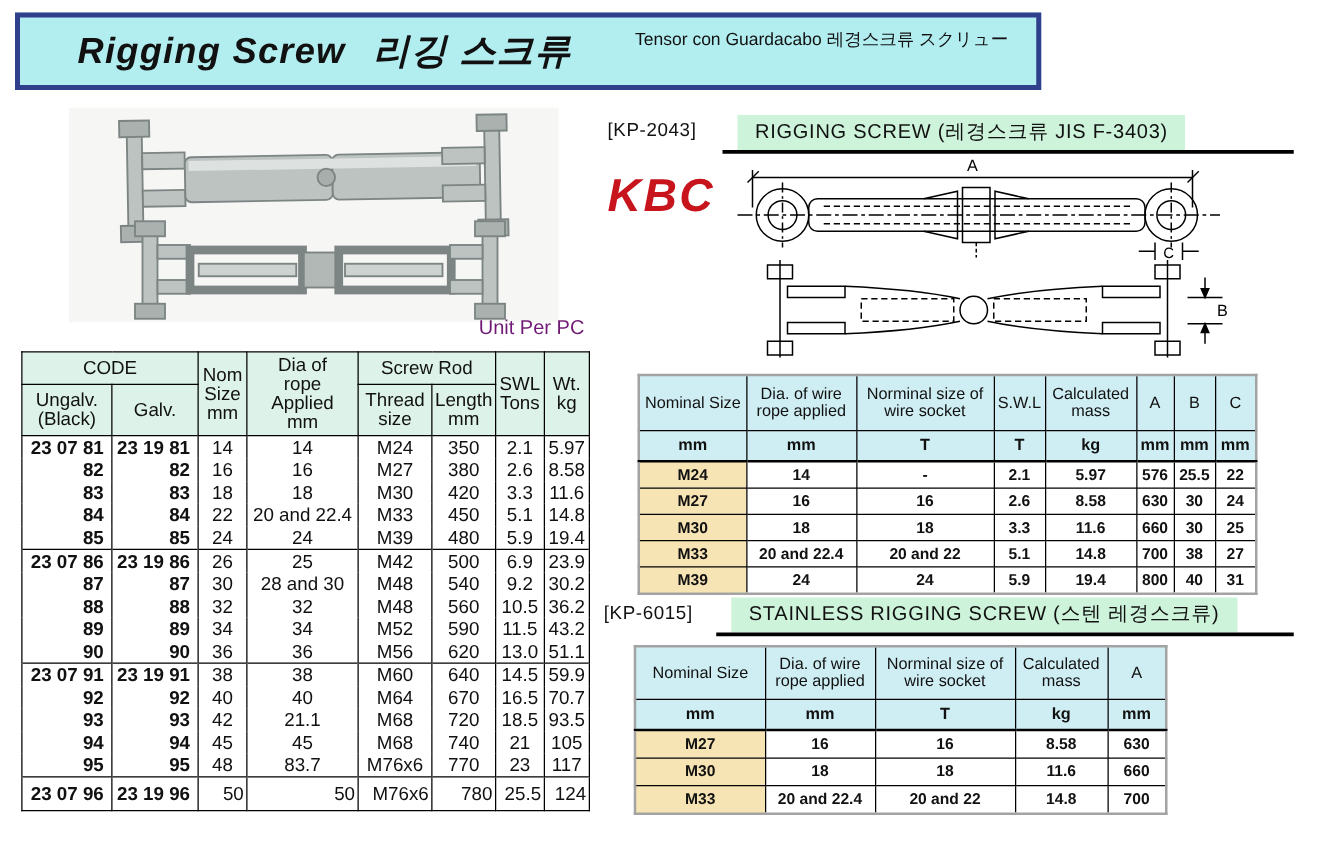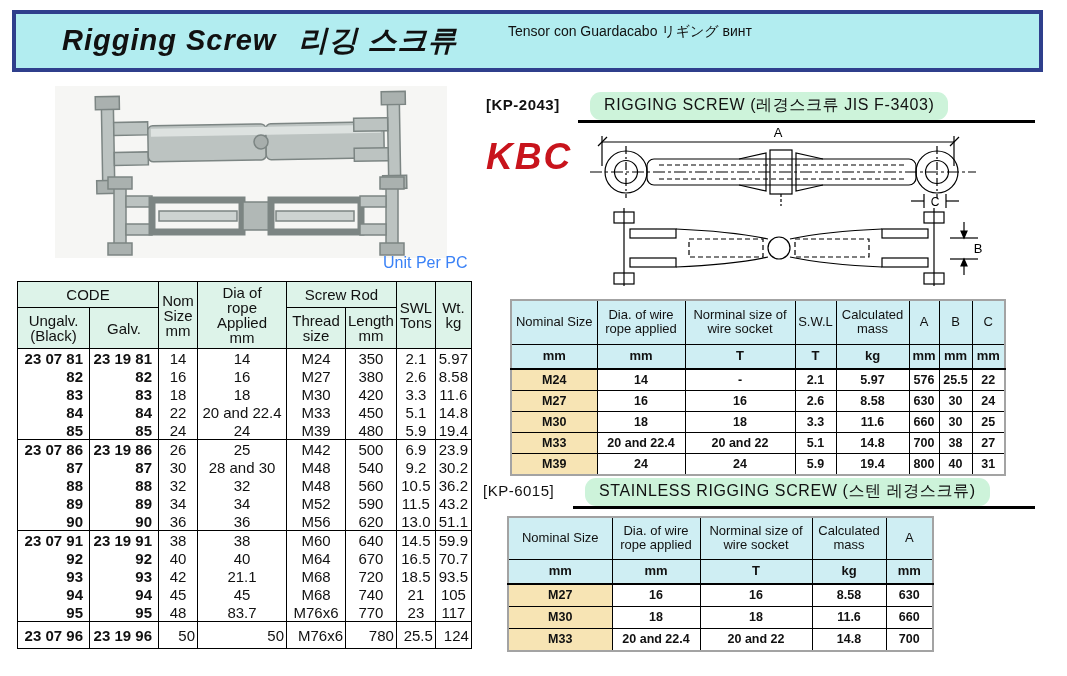--- a/index.html
+++ b/index.html
@@ -3,30 +3,30 @@
 <meta charset="utf-8">
 <style>
   html,body{margin:0;padding:0;}
   body{
     width:1067px;height:676px;position:relative;overflow:hidden;
     background:#ffffff;color:#111;
     font-family:"Liberation Sans",sans-serif;
   }
   
   .banner{
-    position:absolute;left:12px;top:10px;width:1031px;height:62px;
+    position:absolute;left:12px;top:10px;width:821px;height:62px;
     background:#b2edf0;border:4px solid #2f3f8c;box-sizing:border-box;
     display:flex;align-items:center;
   }
   .banner-title{margin-left:46px;font-size:29px;font-weight:bold;font-style:italic;letter-spacing:1px;white-space:nowrap;}
   .banner-title .ko{margin-left:22px;}
   .banner-sub{position:absolute;left:492px;top:7px;font-size:14px;line-height:21px;white-space:nowrap;}
   
   .photo{position:absolute;left:55px;top:86px;width:392px;height:172px;}
-  .unit-label{position:absolute;left:383px;top:254px;font-size:16px;color:#3b82f6;}
+  .unit-label{position:absolute;left:383px;top:254px;font-size:16px;color:#701a75;}
   
   table{border-collapse:collapse;}
   .ltable{position:absolute;left:17px;top:281px;table-layout:fixed;font-size:15px;}
   .ltable th{
     background:#ddf3e9;border:1px solid #000;font-weight:normal;
     font-size:15px;line-height:15px;white-space:pre-line;padding:1px 2px;
   }
   .ltable thead tr:first-child{height:26px;}
   .ltable thead tr:last-child{height:41px;}
   .ltable td{
@@ -34,21 +34,21 @@
     text-align:center;padding:0 2px;font-size:15px;height:18px;line-height:17px;
   }
   .ltable tbody tr.group-start td{border-top:1.5px solid #000;}
   .ltable tbody tr.tall td{height:26px;border-bottom:1.5px solid #000;text-align:right;}
   .ltable td:nth-child(1),.ltable td:nth-child(2){text-align:right;padding-right:6px;font-weight:bold;}
   .ltable{border:1.5px solid #000;}
   
   .kp-code{position:absolute;font-size:15px;letter-spacing:.5px;}
   .sec-title{
     position:absolute;background:#cdf3da;font-size:16px;letter-spacing:.6px;
-    padding:3px 14px 4px;white-space:nowrap;border-radius:11px;
+    padding:3px 14px 4px;white-space:nowrap;
   }
   .sec-rule{position:absolute;height:3px;background:#000;}
   .kbc{
     position:absolute;left:486px;top:136px;
     font-size:37px;font-weight:bold;font-style:italic;letter-spacing:2px;
     color:#c8141c;
   }
   .drawing{position:absolute;left:574px;top:126px;width:492px;height:166px;}
   
   .rtable{position:absolute;table-layout:fixed;border:2px solid #a3a3a3;}
@@ -72,21 +72,21 @@
   svg text{font-family:"Liberation Sans",sans-serif;}
 </style>
 </head>
 <body>
 
 <div class="banner">
   <div class="banner-title">
     <span>Rigging Screw</span><span class="ko">리깅 스크류</span>
   </div>
   <div class="banner-sub">
-    <div>Tensor con Guardacabo  リギング винт</div>
+    <div>Tensor con Guardacabo  레경스크류 スクリュー</div>
   </div>
 </div>
 
 <svg class="photo" viewBox="0 0 392 172">
   <rect x="0" y="0" width="392" height="172" fill="#f6f6f4"></rect>
 
   <g stroke="#7c8583" stroke-width="1.5" fill="#bcc3c1" transform="rotate(-1 200 55)">
     <rect x="47" y="12" width="12" height="86"></rect>
     <rect x="41" y="8" width="24" height="13" fill="#aab1af"></rect>
     <rect x="41" y="92" width="24" height="13" fill="#aab1af"></rect>
@@ -317,21 +317,21 @@
         <td>50</td>
         <td>50</td>
         <td>M76x6</td>
         <td>780</td>
         <td>25.5</td>
         <td>124</td>
       </tr>
     </tbody>
 </table>
 
-<div class="kp-code" style="left:486px;top:96px;font-weight:bold;">[KP-2043]</div>
+<div class="kp-code" style="left:486px;top:96px;">[KP-2043]</div>
 <div class="sec-title" style="left:590px;top:92px;">RIGGING SCREW (레경스크류 JIS F-3403)</div>
 <div class="sec-rule" style="left:578px;top:120px;width:457px;"></div>
 <div class="kbc">KBC</div>
 
 <svg class="drawing" viewBox="0 0 492 166">
   <g stroke="#000" stroke-width="1.2" fill="none">
 
     <line x1="28" y1="16" x2="380" y2="16"></line>
     <line x1="28" y1="10" x2="28" y2="40"></line>
     <line x1="380" y1="10" x2="380" y2="40"></line>

